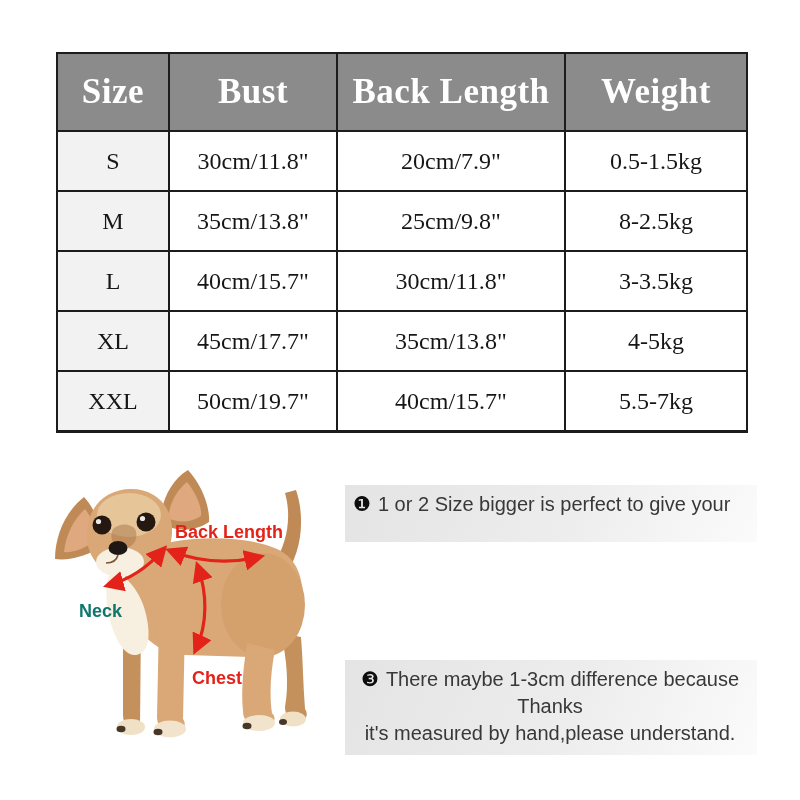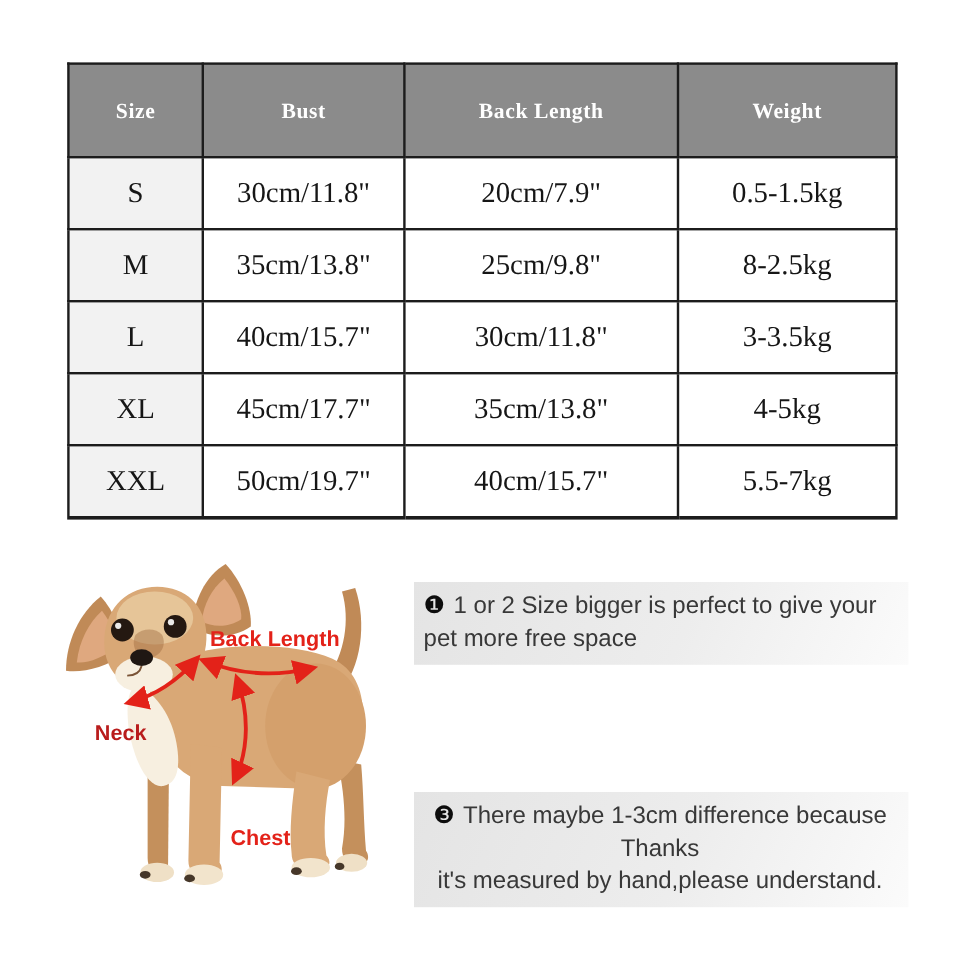--- a/index.html
+++ b/index.html
@@ -3,35 +3,35 @@
 <meta charset="utf-8">
 <style>
   html,body{margin:0;padding:0;background:#ffffff;}
   #canvas{position:relative;width:800px;height:800px;background:#ffffff;overflow:hidden;
           font-family:"Liberation Sans",sans-serif;}
 
   
   table.size-table{position:absolute;left:56px;top:52px;width:690px;
       border-collapse:collapse;table-layout:fixed;
       font-family:"Liberation Serif",serif;color:#161616;}
-  table.size-table th{background:#8b8b8b;color:#ffffff;font-weight:bold;font-size:18px;
+  table.size-table th{background:#8b8b8b;color:#ffffff;font-weight:bold;font-size:35px;
       height:74px;border:2px solid #1c1c1c;text-align:center;letter-spacing:.5px;}
   table.size-table td{background:#ffffff;font-size:24px;height:56px;
       border:2px solid #1c1c1c;text-align:center;vertical-align:middle;}
   table.size-table td.size-col{background:#f2f2f2;}
   table.size-table tr:last-child td{border-bottom-width:3px;}
 
   
   #dog{position:absolute;left:35px;top:465px;width:310px;height:330px;}
   #dog svg{position:absolute;left:0;top:0;}
   .meas-label{position:absolute;font-weight:bold;font-size:18px;white-space:nowrap;
       font-family:"Liberation Sans",sans-serif;}
   #label-backlength{left:140px;top:57px;}
   #label-neck{left:44px;top:136px;}
-  #label-chest{left:157px;top:203px;margin-top:20px;}
+  #label-chest{left:157px;top:203px;}
 
   
   .note{position:absolute;left:345px;width:412px;box-sizing:border-box;
       padding:6px 10px 8px 8px;color:#383838;font-size:20px;line-height:27px;
       background:linear-gradient(115deg,#e4e4e4 0%,#ededed 55%,#fbfbfb 100%);}
   #note-1{top:485px;min-height:57px;}
   #note-2{top:574px;min-height:61px;}
   #note-3{top:660px;min-height:84px;text-align:center;}
   .bullet{font-family:"DejaVu Sans",sans-serif;margin-right:7px;color:#0d0d0d;}
   .note-line{white-space:nowrap;}
@@ -141,29 +141,28 @@
       <circle cx="63.5" cy="56.5" r="2.6" fill="#ffffff" opacity="0.9"></circle>
       <circle cx="107.5" cy="53.5" r="2.6" fill="#ffffff" opacity="0.9"></circle>
 
       <g stroke="#e32219" stroke-width="3.2" fill="none" stroke-linecap="round">
         <path d="M136,86 C164,97 194,99 224,92" marker-start="url(#arr)" marker-end="url(#arr)"></path>
         <path d="M128,85 C113,102 96,114 74,120" marker-start="url(#arr)" marker-end="url(#arr)"></path>
         <path d="M163,102 C172,128 173,158 161,184" marker-start="url(#arr)" marker-end="url(#arr)"></path>
       </g>
     </svg>
     <span class="meas-label" id="label-backlength" style="color:#e32219">Back Length</span>
-    <span class="meas-label" id="label-neck" style="color:#b91c1c">Neck</span>
+    <span class="meas-label" id="label-neck" style="color:#0f766e">Neck</span>
     <span class="meas-label" id="label-chest" style="color:#e32219">Chest</span>
   </div>
 
   <div class="note" id="note-1">
     <div class="note-line">
       <span class="bullet">❶</span><span>1 or 2 Size bigger is perfect to give your</span>
     </div>
-    <div class="note-line">pet more free space</div>
   </div>
 
 
   <div class="note" id="note-3">
     <div class="note-line">
       <span class="bullet">❸</span><span>There maybe 1-3cm difference because</span>
     </div>
     <div class="note-line">Thanks</div>
     <div class="note-line">it's measured by hand,please understand.</div>
   </div>

